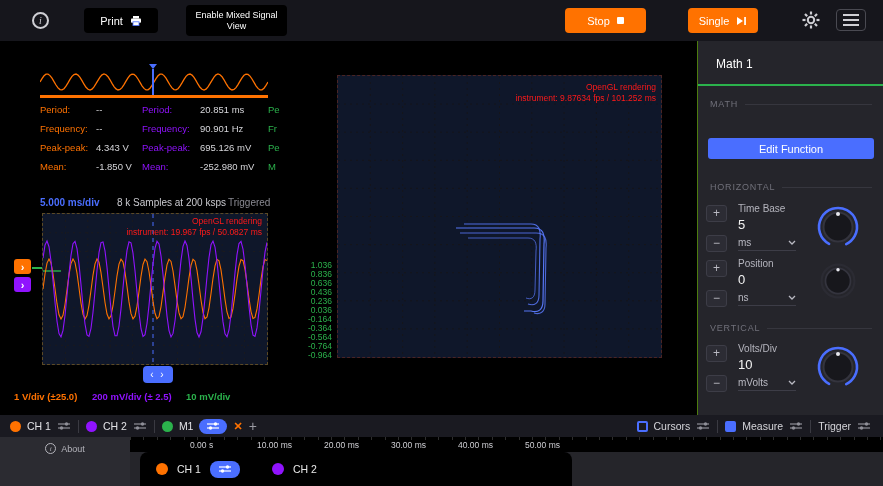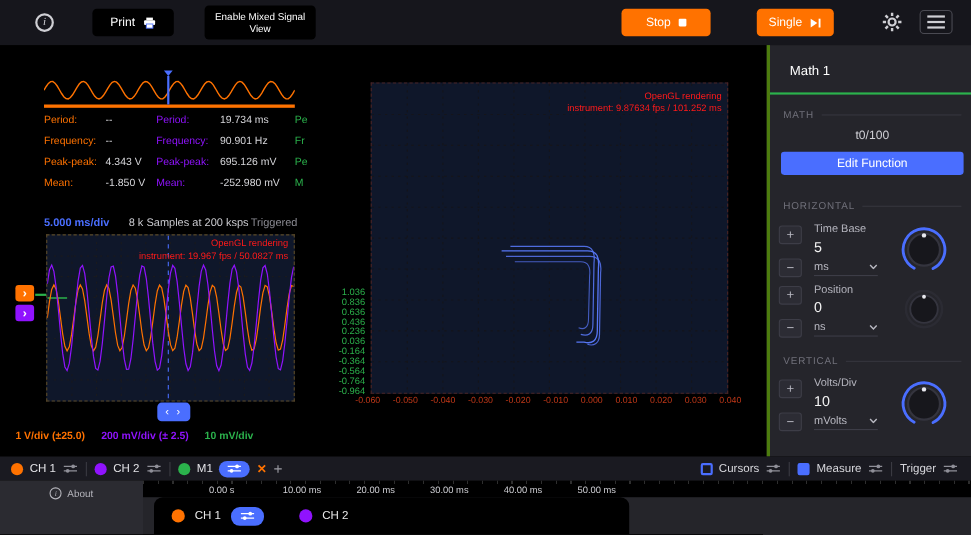--- a/index.html
+++ b/index.html
@@ -24,21 +24,21 @@
   .plotbox{position:absolute;background:#0f172a}
   .scopebox{border:1px dashed #5c4a26}
   .xybox{border:1px dashed #4a2424}
   .overlay-red{position:absolute;right:5px;text-align:right;color:#ff1a1a;font-size:8.5px;line-height:11px;pointer-events:none}
   .handle{position:absolute;width:17px;height:15px;border-radius:3px;color:#fff;font-size:11px;font-weight:bold;display:flex;align-items:center;justify-content:center;cursor:pointer}
   .navbtn{position:absolute;width:30px;height:17px;background:#4a6eff;border-radius:4px;color:#fff;font-size:10px;display:flex;align-items:center;justify-content:center;letter-spacing:2px;cursor:pointer}
   .vdiv{position:absolute;font-size:9.5px;font-weight:bold;white-space:nowrap}
   .ytick-col{position:absolute;display:flex;flex-direction:column;justify-content:flex-end;align-items:flex-end;font-size:8.5px;color:#2bb24c;line-height:9px}
   .xtick-row{position:absolute;display:flex;justify-content:space-between;font-size:8px;color:#c03818;white-space:nowrap}
   
-  .panel{position:absolute;left:697px;top:41px;width:186px;height:374px;background:#25252b;border-left:3px solid #4d7c0f}
+  .panel{position:absolute;left:697px;top:41px;width:186px;height:374px;background:#25252b;border-left:1px solid #4d7c0f}
   .sec{position:absolute;display:flex;align-items:center;width:162px;left:12px}
   .sec span{font-size:9px;color:#70707a;letter-spacing:.8px}
   .sec i{flex:1;height:1px;background:#36363e;margin-left:7px}
   .stepper{position:absolute;width:21px;height:17px;background:#2c2c34;border:1px solid #3d3d47;border-radius:3px;color:#b9b9c2;font-size:12px;line-height:14px;text-align:center;cursor:pointer}
   .ctl-label{position:absolute;font-size:10px;color:#b4b4bd}
   .ctl-value{position:absolute;font-size:13px;color:#f2f2f2}
   .unit-select{position:absolute;width:58px;border-bottom:1px solid #3d3d47;color:#b9b9c2;font-size:10px;display:flex;justify-content:space-between;align-items:center;padding-bottom:2px;cursor:pointer}
   .editbtn{position:absolute;left:10px;width:166px;height:21px;background:#4a6eff;border-radius:3px;color:#fff;font-size:11px;display:flex;align-items:center;justify-content:center;cursor:pointer}
   
   .chbar{position:absolute;left:0;top:415px;width:883px;height:22px;background:#1a1a21;display:flex;align-items:center;gap:7px;padding:0 12px 0 10px;font-size:10.5px;color:#e2e2e6}
@@ -152,21 +152,21 @@
   </svg>
   <div class="abs" style="left: 40px; top: 95px; width: 228px; height: 3px; background: rgb(255, 114, 0);"></div>
   <div class="abs" style="left:149px;top:64px;width:0;height:0;border-left:4px solid transparent;border-right:4px solid transparent;border-top:5px solid #4a6eff"></div>
   <div class="abs" style="left:152px;top:69px;width:2px;height:26px;background:#4a6eff"></div>
 
   <div class="abs" style="left:40px;top:100px;width:252px">
       <div class="m-row">
       <span class="c1" style="color: rgb(255, 114, 0);">Period:</span>
       <span class="v1">--</span>
       <span class="c2" style="color: rgb(144, 19, 254);">Period:</span>
-      <span class="v2">19.734 ms</span>
+      <span class="v2">20.851 ms</span>
       <span class="c3" style="color: rgb(43, 178, 76);">Pe</span>
     </div>
       <div class="m-row">
       <span class="c1" style="color: rgb(255, 114, 0);">Frequency:</span>
       <span class="v1">--</span>
       <span class="c2" style="color: rgb(144, 19, 254);">Frequency:</span>
       <span class="v2">90.901 Hz</span>
       <span class="c3" style="color: rgb(43, 178, 76);">Fr</span>
     </div>
       <div class="m-row">
@@ -240,43 +240,29 @@
       <path fill="none" stroke="#5b7bff" stroke-width="1.1" opacity="0.8" d="M122,157 H198 C207,157 209,163 208,172 L207,228 C207,236 202,239 196,237"></path>
       <path fill="none" stroke="#5b7bff" stroke-width="1.1" opacity="0.85" d="M126,148 H193 C201,148 203,154 202,163 L201,219 C201,228 196,230 190,228"></path>
       <path fill="none" stroke="#5b7bff" stroke-width="1" opacity="0.7" d="M130,162 H190 C197,162 199,167 198,175 L197,214 C197,222 193,224 188,222"></path>
     </svg>
     <div class="overlay-red" style="top:6px">
       <div>OpenGL rendering</div>
       <div>instrument: 9.87634 fps / 101.252 ms</div>
     </div>
   </div>
 
-  <div class="xtick-row" style="left:323px;top:359px;width:351px">
-      <span>-0.060</span>
-      <span>-0.050</span>
-      <span>-0.040</span>
-      <span>-0.030</span>
-      <span>-0.020</span>
-      <span>-0.010</span>
-      <span>0.000</span>
-      <span>0.010</span>
-      <span>0.020</span>
-      <span>0.030</span>
-      <span>0.040</span>
-    </div>
 
   <div class="panel">
     <div class="abs" style="left:18px;top:16px;font-size:12px;color:#fff">Math 1</div>
     <div class="abs" style="left: 0px; top: 43px; width: 186px; height: 2px; background: rgb(43, 178, 76);"></div>
 
     <div class="sec" style="top:58px">
         <span>MATH</span>
         <i></i>
       </div>
-    <div class="abs" style="left:0;top:76px;width:186px;text-align:center;font-size:11px;color:#d0d0d6">t0/100</div>
     <div class="editbtn" style="top:97px">
         <span>Edit Function</span>
       </div>
 
     <div class="sec" style="top:141px">
         <span>HORIZONTAL</span>
         <i></i>
       </div>
 
     <div class="stepper" style="left:8px;top:164px">+</div>

